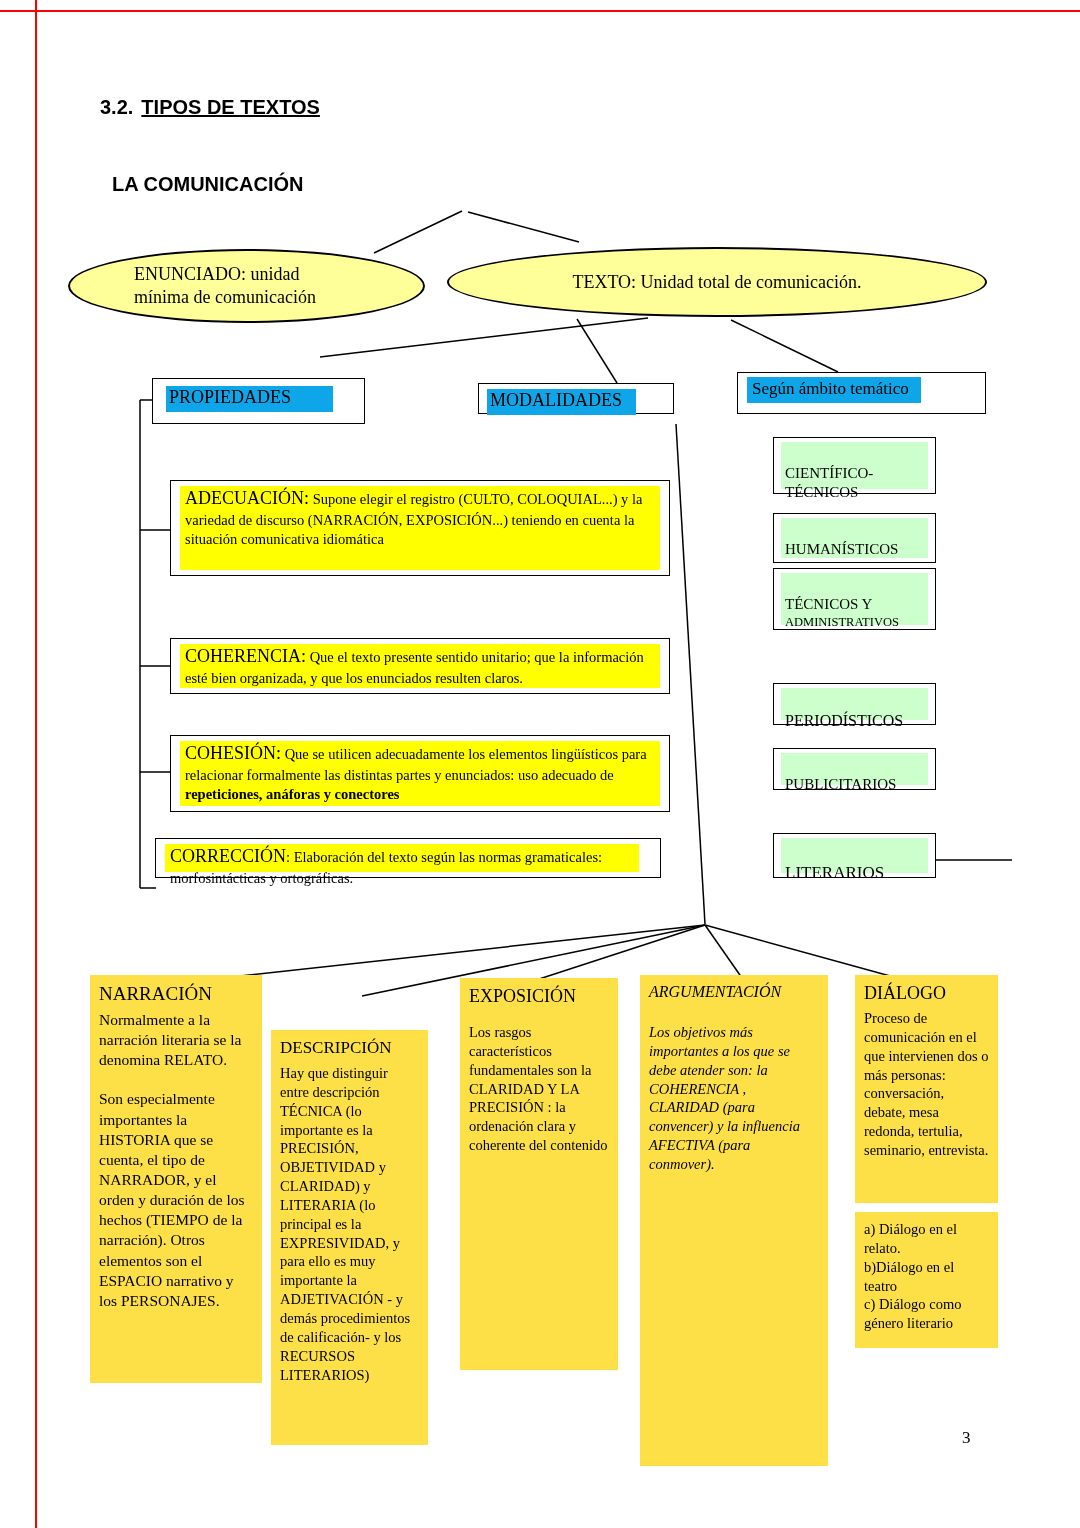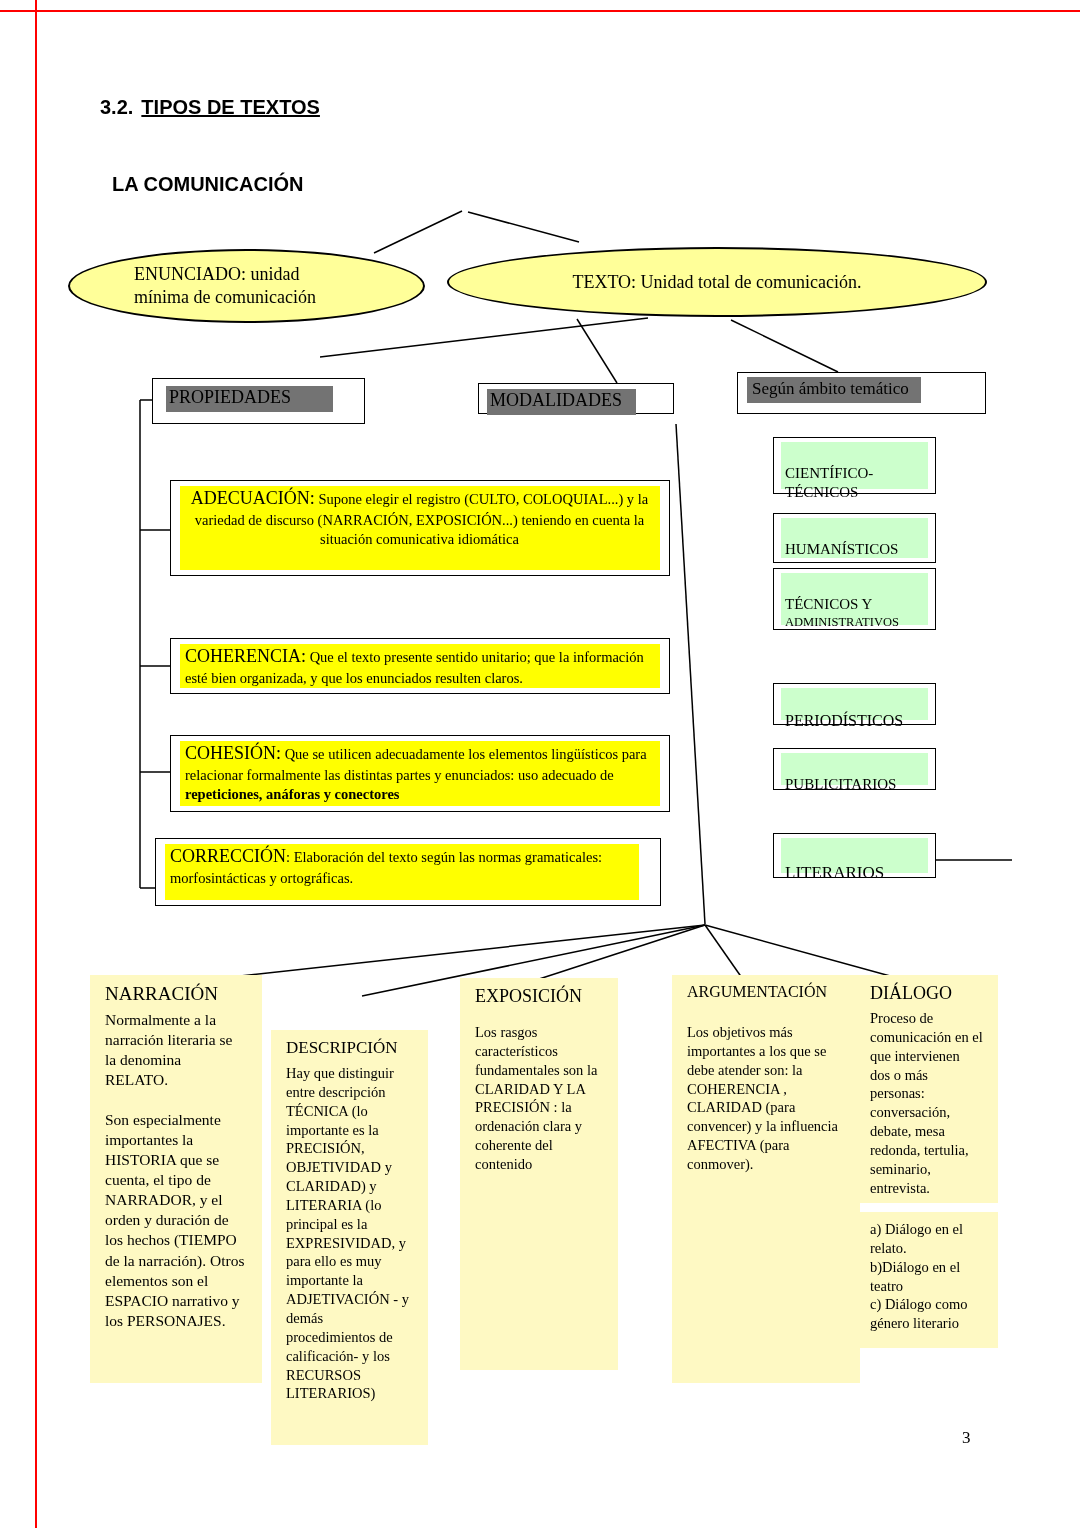--- a/index.html
+++ b/index.html
@@ -27,38 +27,38 @@
   .ellipse {
     position:absolute; border:2px solid #000; border-radius:50%;
     background:#FFFF99; display:flex; align-items:center;
   }
   .ellipse-1 { left:68px; top:249px; width:357px; height:74px; }
   .ellipse-1 .etext { margin-left:64px; font-size:18px; line-height:1.3; white-space:pre-line; }
   .ellipse-2 { left:447px; top:247px; width:540px; height:70px; justify-content:center; }
   .ellipse-2 .etext { font-size:18px; }
 
   .hdr-box { position:absolute; background:#fff; border:1px solid #000; }
-  .green-band { background:#737373; display:inline-block; }
+  .green-band { background:#0ea5e9; display:inline-block; }
   #propiedades-box { left:152px; top:378px; width:213px; height:46px; padding:7px 0 0 13px; }
   #propiedades-box .green-band { font-size:18px; padding:1px 42px 4px 3px; }
   #modalidades-box { left:478px; top:383px; width:196px; height:31px; padding:5px 0 0 8px; }
   #modalidades-box .green-band { font-size:18px; padding:1px 14px 4px 3px; }
   #ambito-box { left:737px; top:372px; width:249px; height:42px; padding:4px 0 0 9px; }
   #ambito-box .green-band { font-size:17px; padding:2px 12px 4px 5px; }
 
   .prop-box { position:absolute; background:#fff; border:1px solid #000; padding:5px 9px; }
   .prop-inner { background:#FFFF00; height:100%; padding:1px 6px 4px 5px; font-size:14.5px; line-height:1.32; }
   .prop-term { font-size:18px; }
   .bold { font-weight:bold; }
 
   .amb-box { position:absolute; left:773px; width:163px; background:#fff; border:1px solid #000; padding:4px 7px; }
   .amb-band { background:#CCFFCC; display:block; height:100%; padding:2px 4px; line-height:1.3; white-space:pre-line; }
   .amb-line2 { display:block; font-size:12.5px; }
 
-  .col { position:absolute; background:#fef9c3; padding:8px 15px; }
+  .col { position:absolute; background:#fde047; padding:8px 9px; }
   .col-title { font-weight:normal; margin-bottom:5px; }
   .col-p { line-height:1.3; }
   .pre { white-space:pre-line; }
 
   .page-number { position:absolute; left:962px; top:1428px; font-size:17px; }
 </style>
 </head>
 <body>
 
 <div class="page">
@@ -109,39 +109,39 @@
   </div>
 
   <div class="hdr-box" id="modalidades-box">
     <span class="green-band">MODALIDADES</span>
   </div>
 
   <div class="hdr-box" id="ambito-box">
     <span class="green-band">Según ámbito temático</span>
   </div>
 
-  <div class="prop-box" style="left:170px; top:480px; width:500px; height:96px;text-align:center;">
+  <div class="prop-box" style="left:170px; top:480px; width:500px; height:96px;">
     <div class="prop-inner">
       <span class="prop-term">ADECUACIÓN:</span><span> Supone elegir el registro (CULTO, COLOQUIAL...) y la variedad de discurso (NARRACIÓN, EXPOSICIÓN...) teniendo en cuenta la situación comunicativa idiomática</span>
     </div>
   </div>
 
   <div class="prop-box" style="left:170px; top:638px; width:500px; height:56px;">
     <div class="prop-inner">
       <span class="prop-term">COHERENCIA:</span><span> Que el texto presente sentido unitario; que la información esté bien organizada, y que los enunciados resulten claros.</span>
     </div>
   </div>
 
   <div class="prop-box" style="left:170px; top:735px; width:500px; height:77px;">
     <div class="prop-inner">
       <span class="prop-term">COHESIÓN:</span><span> Que se utilicen adecuadamente los elementos lingüísticos para relacionar formalmente las distintas partes y enunciados: uso adecuado de </span><span class="bold">repeticiones, anáforas y conectores</span>
     </div>
   </div>
 
-  <div class="prop-box" style="left:155px; top:838px; width:506px; height:68px;">
+  <div class="prop-box" style="left:155px; top:838px; width:506px; height:40px;">
     <div class="prop-inner" style="margin-right:12px;">
       <span class="prop-term">CORRECCIÓN</span><span>: Elaboración del texto según las normas gramaticales: morfosintácticas y ortográficas.</span>
     </div>
   </div>
 
   <div class="amb-box" style="top:437px; height:57px;">
     <span class="amb-band" style="font-size:15px;">
       <span>CIENTÍFICO-
 TÉCNICOS</span>
     </span>
@@ -187,21 +187,21 @@
   <div class="col" style="left:271px; top:995px; width:157px; height:415px;margin-top:35px;">
     <div class="col-title" style="font-size:17px;">DESCRIPCIÓN</div>
     <p class="col-p" style="font-size:14.5px; margin-top:6px;">Hay que distinguir entre descripción TÉCNICA  (lo importante es  la PRECISIÓN, OBJETIVIDAD y CLARIDAD) y LITERARIA (lo principal es la EXPRESIVIDAD, y para ello es muy importante la ADJETIVACIÓN - y demás procedimientos de calificación-  y los RECURSOS LITERARIOS)</p>
   </div>
 
   <div class="col" style="left:460px; top:978px; width:158px; height:392px;">
     <div class="col-title" style="font-size:18px;">EXPOSICIÓN</div>
     <p class="col-p" style="font-size:14.5px; margin-top:16px;">Los rasgos característicos fundamentales son la CLARIDAD Y LA PRECISIÓN : la ordenación clara y coherente del contenido</p>
   </div>
 
-  <div class="col" style="left:672px; top:975px; width:188px; height:408px;">
+  <div class="col" style="left:640px; top:975px; width:188px; height:491px;font-style:italic;">
     <div class="col-title" style="font-size:16px;">ARGUMENTACIÓN</div>
     <p class="col-p" style="font-size:14.5px; margin-top:22px;">Los objetivos más importantes a los que se debe atender son: la COHERENCIA , CLARIDAD (para convencer) y la influencia AFECTIVA (para conmover).</p>
   </div>
 
   <div class="col" style="left:855px; top:975px; width:143px; height:228px;">
     <div class="col-title" style="font-size:18px;">DIÁLOGO</div>
     <p class="col-p" style="font-size:14.5px;">Proceso de comunicación en el que intervienen dos o más personas: conversación, debate, mesa redonda, tertulia, seminario, entrevista.</p>
   </div>
 
   <div class="col" style="left:855px; top:1212px; width:143px; height:136px;">

